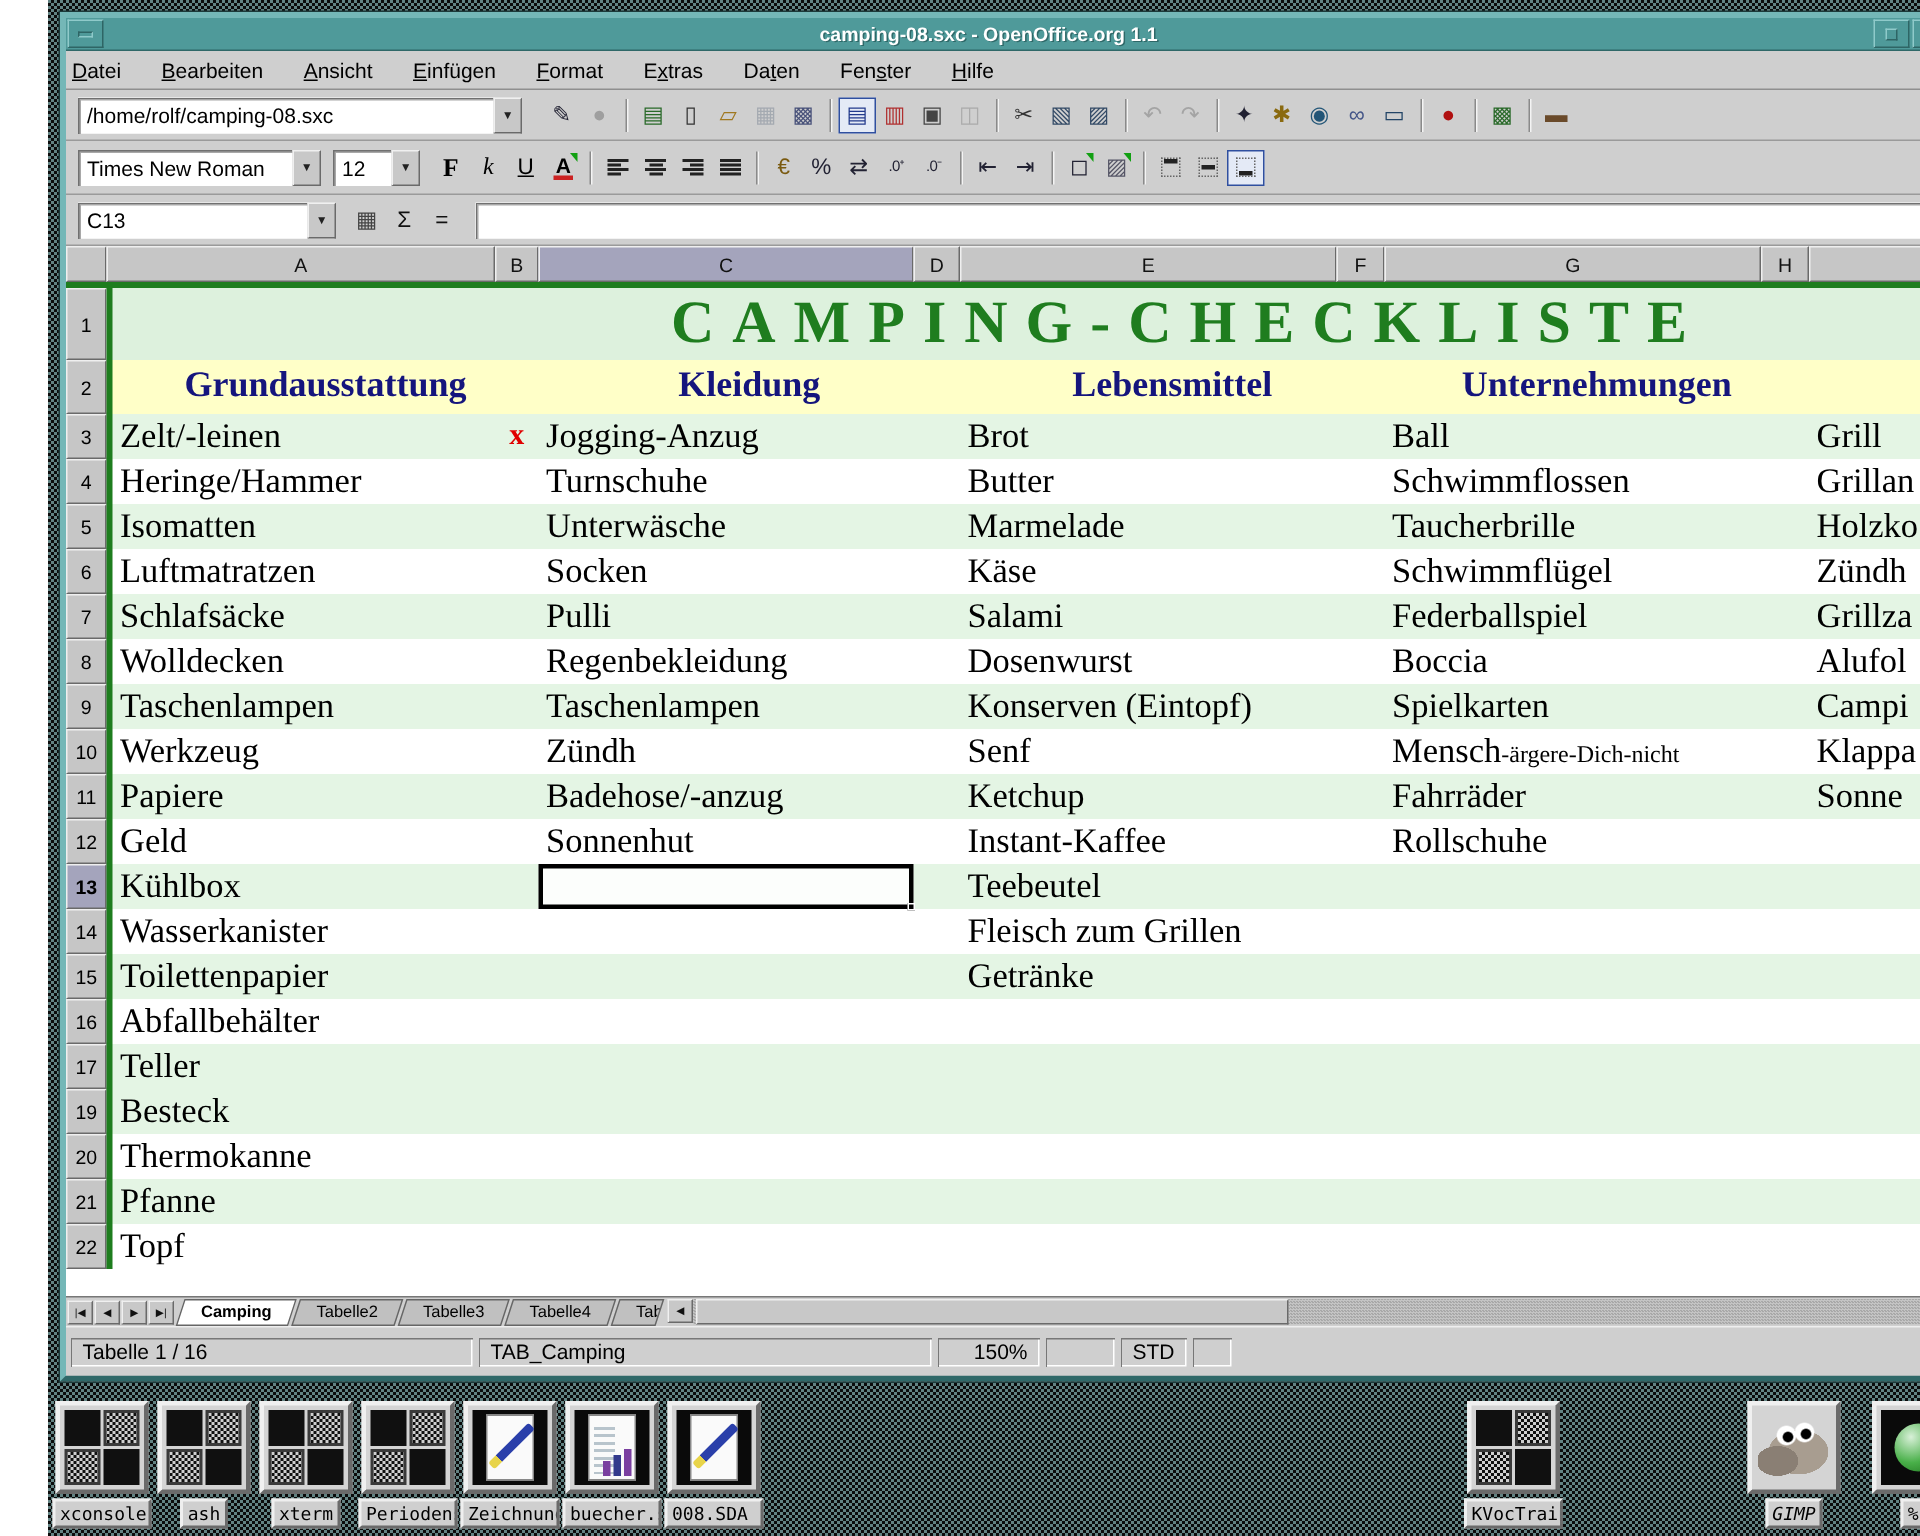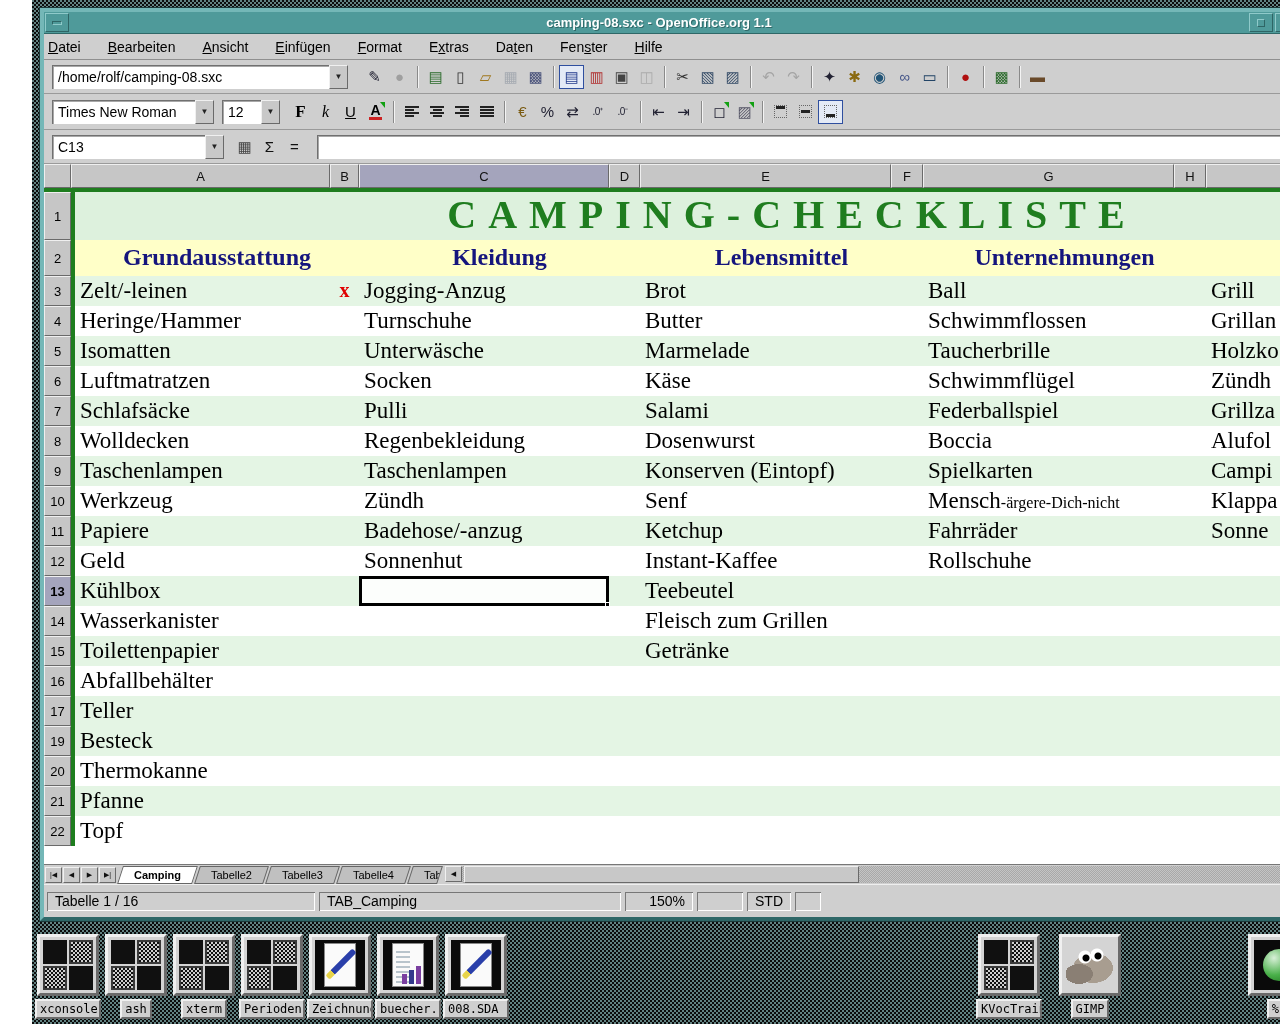--- a/index.html
+++ b/index.html
@@ -739,21 +739,21 @@
           </span>
         </div><div class="tlabel">008.SDA (s</div></div>
       <div class="task" style="left: 943px;"><div class="ticon">
           <span class="xw">
             <i class="q s"></i>
             <i class="q d"></i>
             <i class="q d"></i>
             <i class="q s"></i>
           </span>
         </div><div class="tlabel">KVocTrain</div></div>
-      <div class="task" style="left: 1024px;"><div class="ticon">
+      <div class="task" style="left: 1130px; font-style: italic;"><div class="ticon">
           <span class="wilber"></span>
         </div><div class="tlabel">GIMP</div></div>
       <div class="task" style="left: 1213px;"><div class="ticon">
           <span class="blk xsb">
             <i class="ball"></i>
           </span>
         </div><div class="tlabel">%c</div></div>
     </div>
 </div>
 

